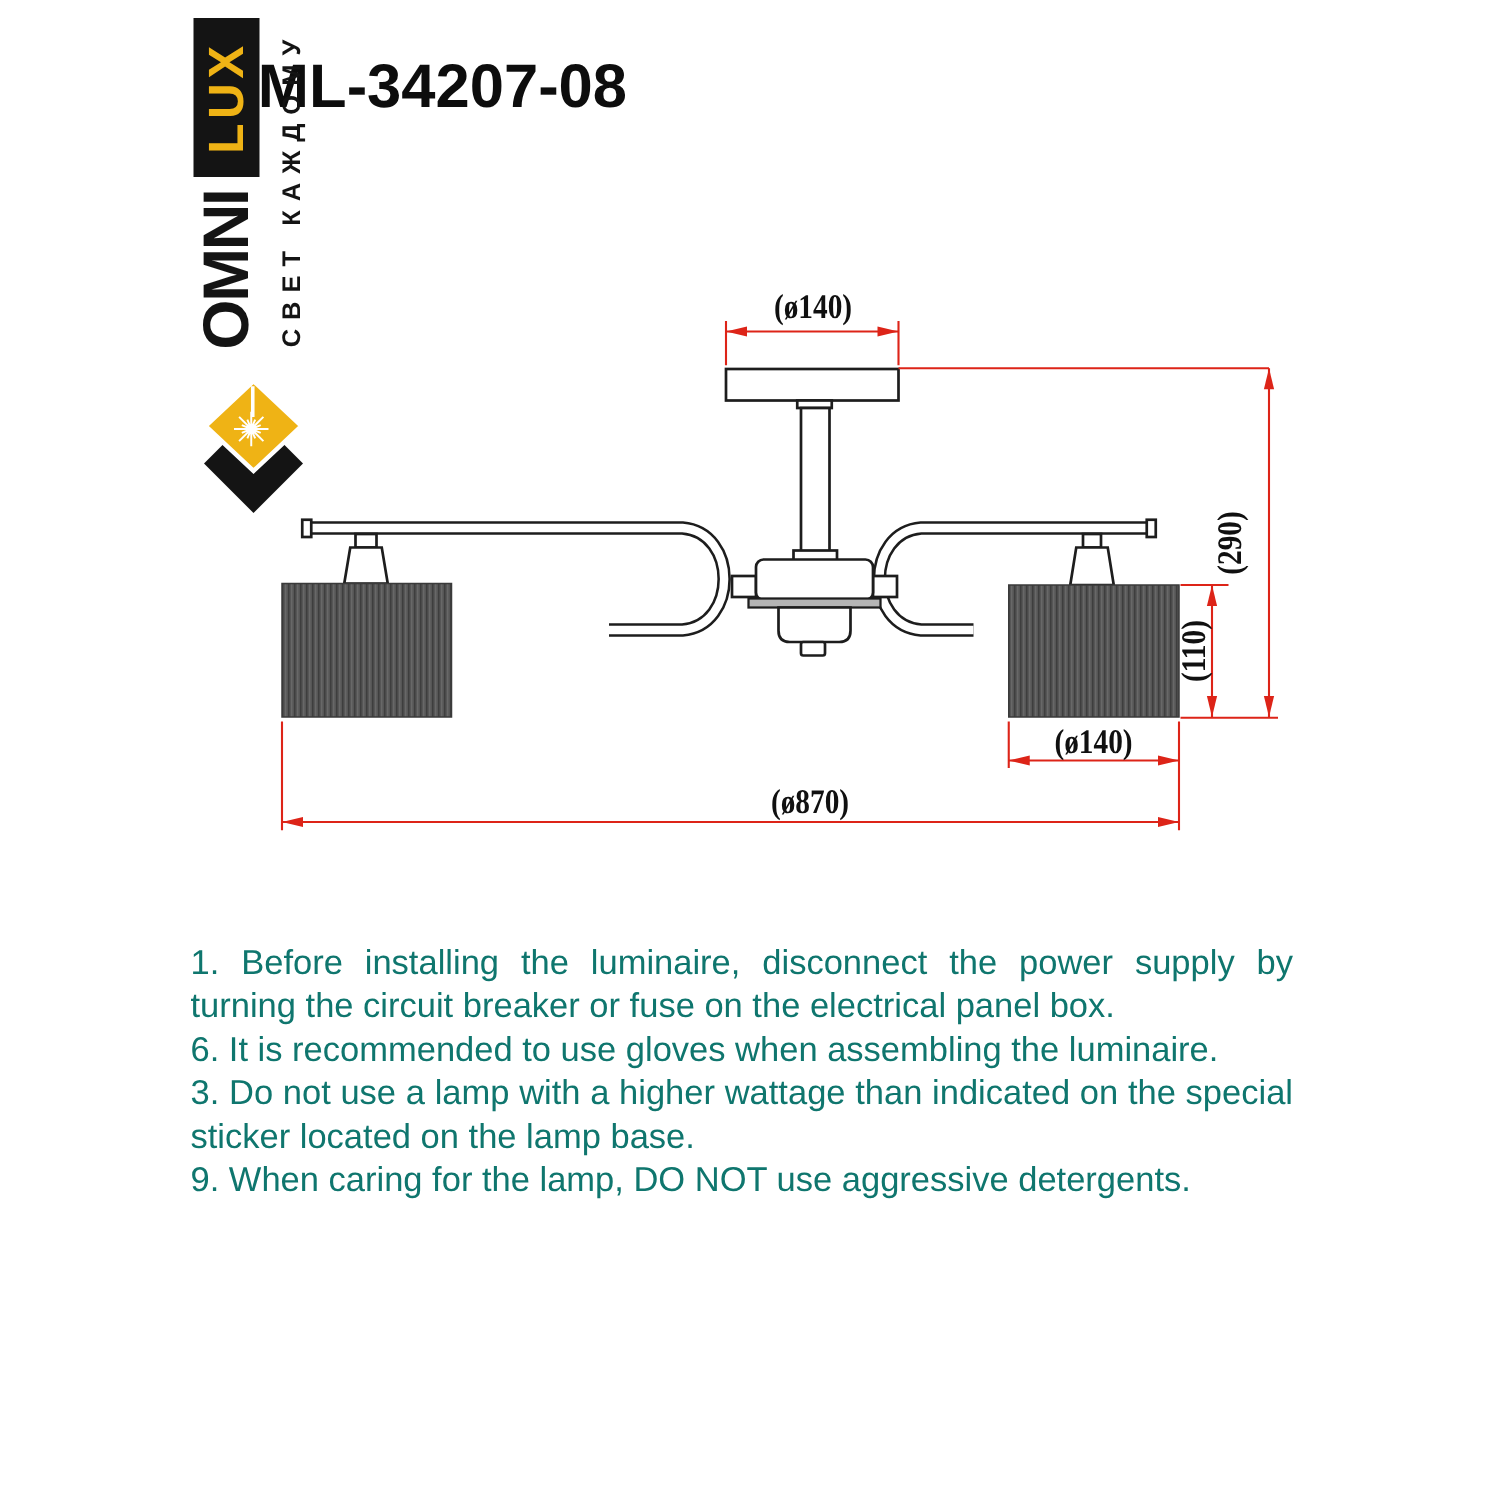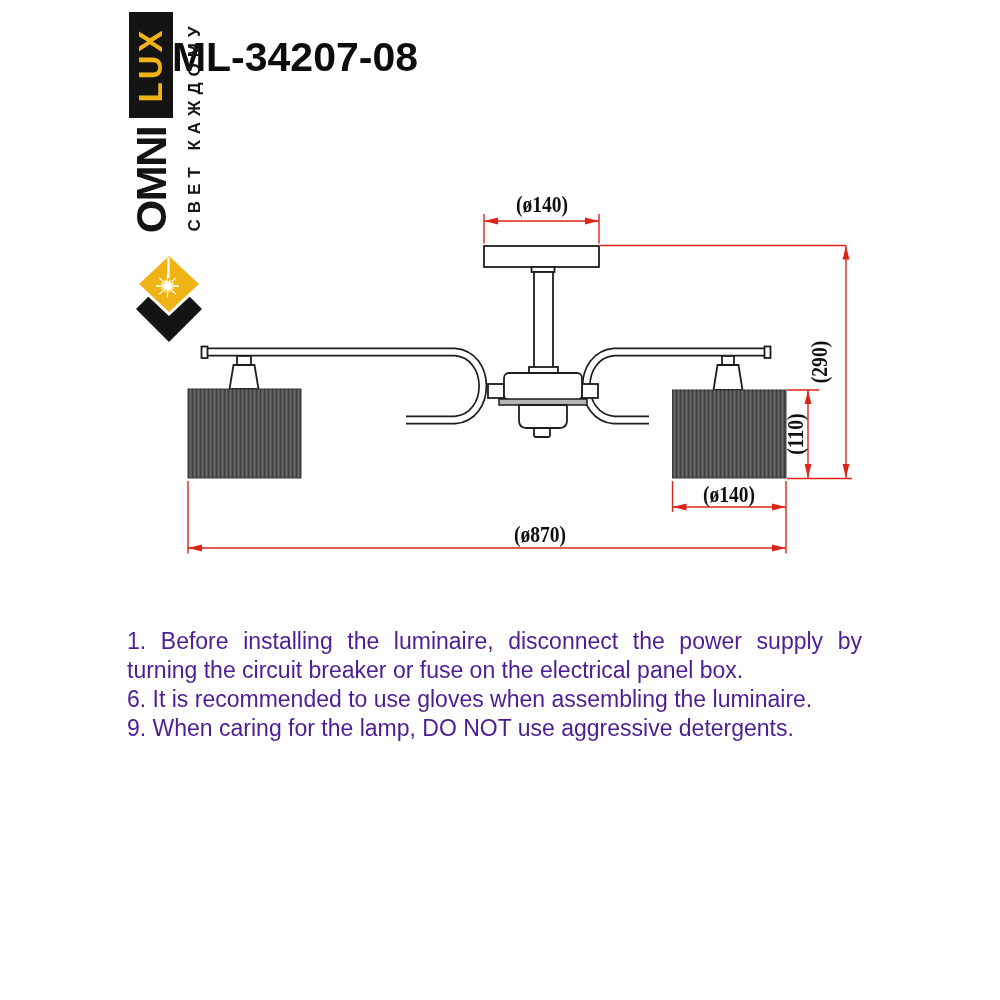--- a/index.html
+++ b/index.html
@@ -34,21 +34,21 @@
            justify-content:center;}
   .lux-box span{color:var(--yellow);font-weight:bold;font-size:33px;letter-spacing:3px;}
   .omni{position:absolute;left:88px;top:157px;width:126px;height:46px;transform:rotate(-90deg);
         font-weight:bold;font-size:43px;letter-spacing:-1.5px;color:#141414;text-align:center;
         line-height:46px;}
   .tagline{position:absolute;left:79px;top:117px;width:232px;height:18px;transform:rotate(-90deg);
         font-weight:bold;font-size:17px;letter-spacing:6px;color:#141414;text-align:center;
         line-height:18px;white-space:nowrap;}
 
   
-  .instructions{position:absolute;left:127px;top:627px;width:735px;color:#4c1d95;
+  .instructions{position:absolute;left:127px;top:627px;width:735px;color:#0f766e;
                 font-size:23px;line-height:29px;}
   .instructions p{margin:0;text-align:justify;}
 </style>
 </head>
 <body>
 
 <div class="page">
 
   <svg id="draw" width="1000" height="1000" viewBox="0 0 1000 1000">
     <defs>
@@ -137,16 +137,17 @@
         M47.5 46 L55.6 37.9 M47.5 46 L53.8 48.6 M47.5 46 L50.1 52.3 M47.5 46 L44.9 52.3
         M47.5 46 L41.2 48.6 M47.5 46 L41.2 43.4 M47.5 46 L44.9 39.7 M47.5 46 L50.1 39.7
         M47.5 46 L53.8 43.4"></path>
       <circle cx="47.5" cy="46" r="3.4" fill="#fff" stroke="none"></circle>
     </g>
   </svg>
 
   <div class="instructions">
     <p>1. Before installing the luminaire, disconnect the power supply by turning the circuit breaker or fuse on the electrical panel box.</p>
     <p>6. It is recommended to use gloves when assembling the luminaire.</p>
+    <p>3. Do not use a lamp with a higher wattage than indicated on the special sticker located on the lamp base.</p>
     <p>9. When caring for the lamp, DO NOT use aggressive detergents.</p>
   </div>
 
 </div>
 
 </body></html>

